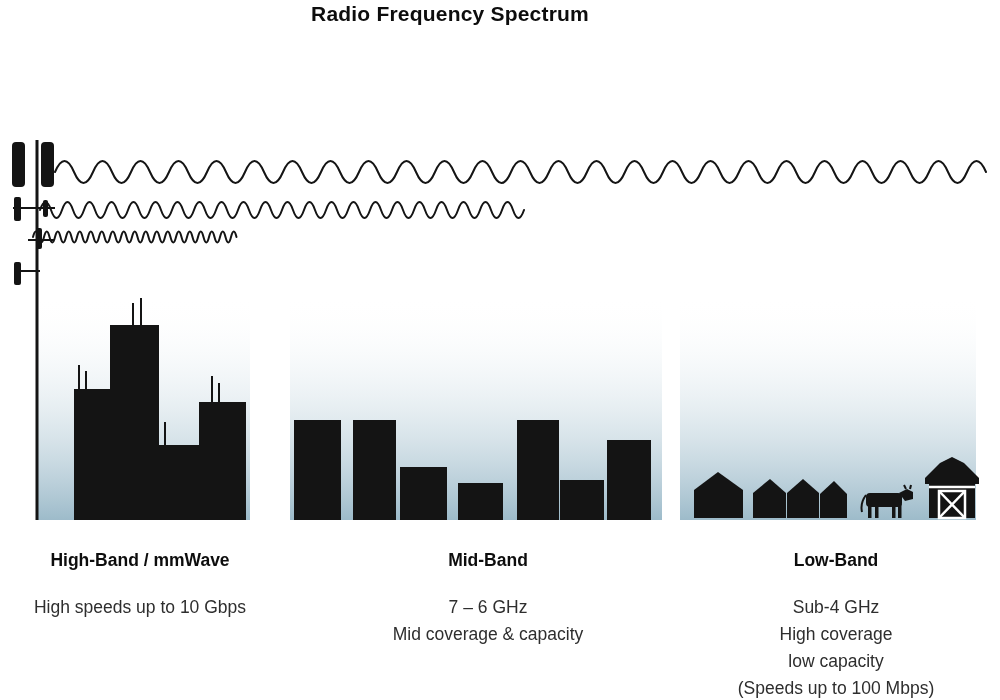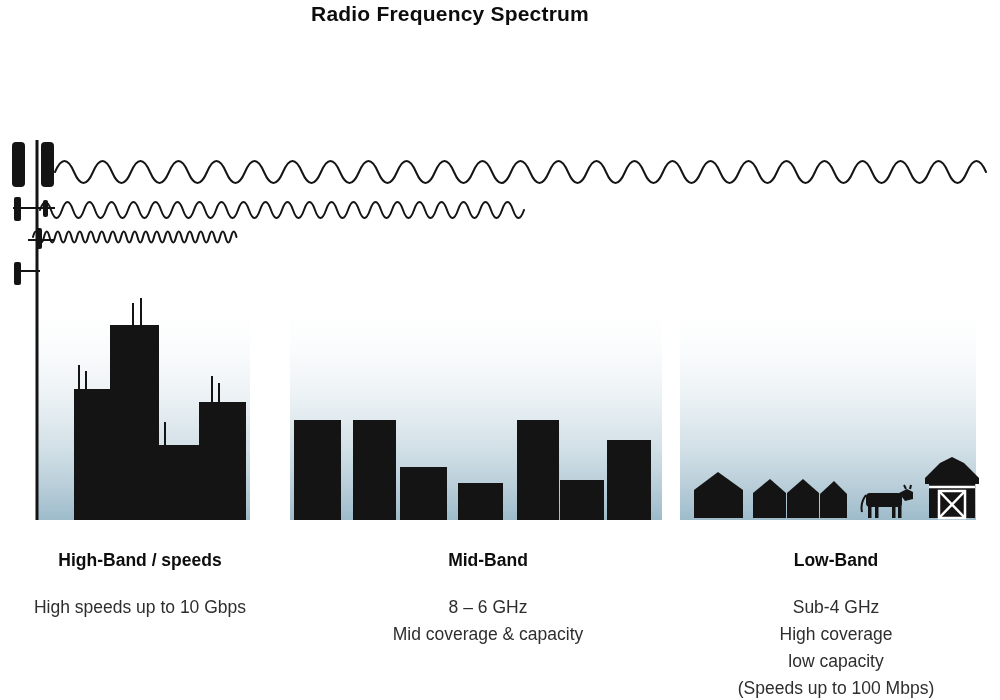--- a/index.html
+++ b/index.html
@@ -112,27 +112,27 @@
         <rect x="929" y="481" width="46" height="37" class="silh"></rect>
         <line x1="929" y1="487" x2="975" y2="487" stroke="#ffffff" stroke-width="2.5"></line>
         <rect x="939" y="491" width="26" height="27" fill="none" stroke="#ffffff" stroke-width="2.5"></rect>
         <line x1="939" y1="491" x2="965" y2="518" stroke="#ffffff" stroke-width="2.5"></line>
         <line x1="965" y1="491" x2="939" y2="518" stroke="#ffffff" stroke-width="2.5"></line>
       </g>
     </g>
   </svg>
 
   <div class="band-label high">
-    <div class="band-name">High-Band / speeds</div>
+    <div class="band-name">High-Band / mmWave</div>
     <div class="band-line">High speeds up to 10 Gbps</div>
   </div>
 
   <div class="band-label mid">
     <div class="band-name">Mid-Band</div>
-    <div class="band-line">8 – 6 GHz</div>
+    <div class="band-line">7 – 6 GHz</div>
     <div class="band-line">Mid coverage &amp; capacity</div>
   </div>
 
   <div class="band-label low">
     <div class="band-name">Low-Band</div>
     <div class="band-line">Sub-4 GHz</div>
     <div class="band-line">High coverage</div>
     <div class="band-line">low capacity</div>
     <div class="band-line">(Speeds up to 100 Mbps)</div>
   </div>

